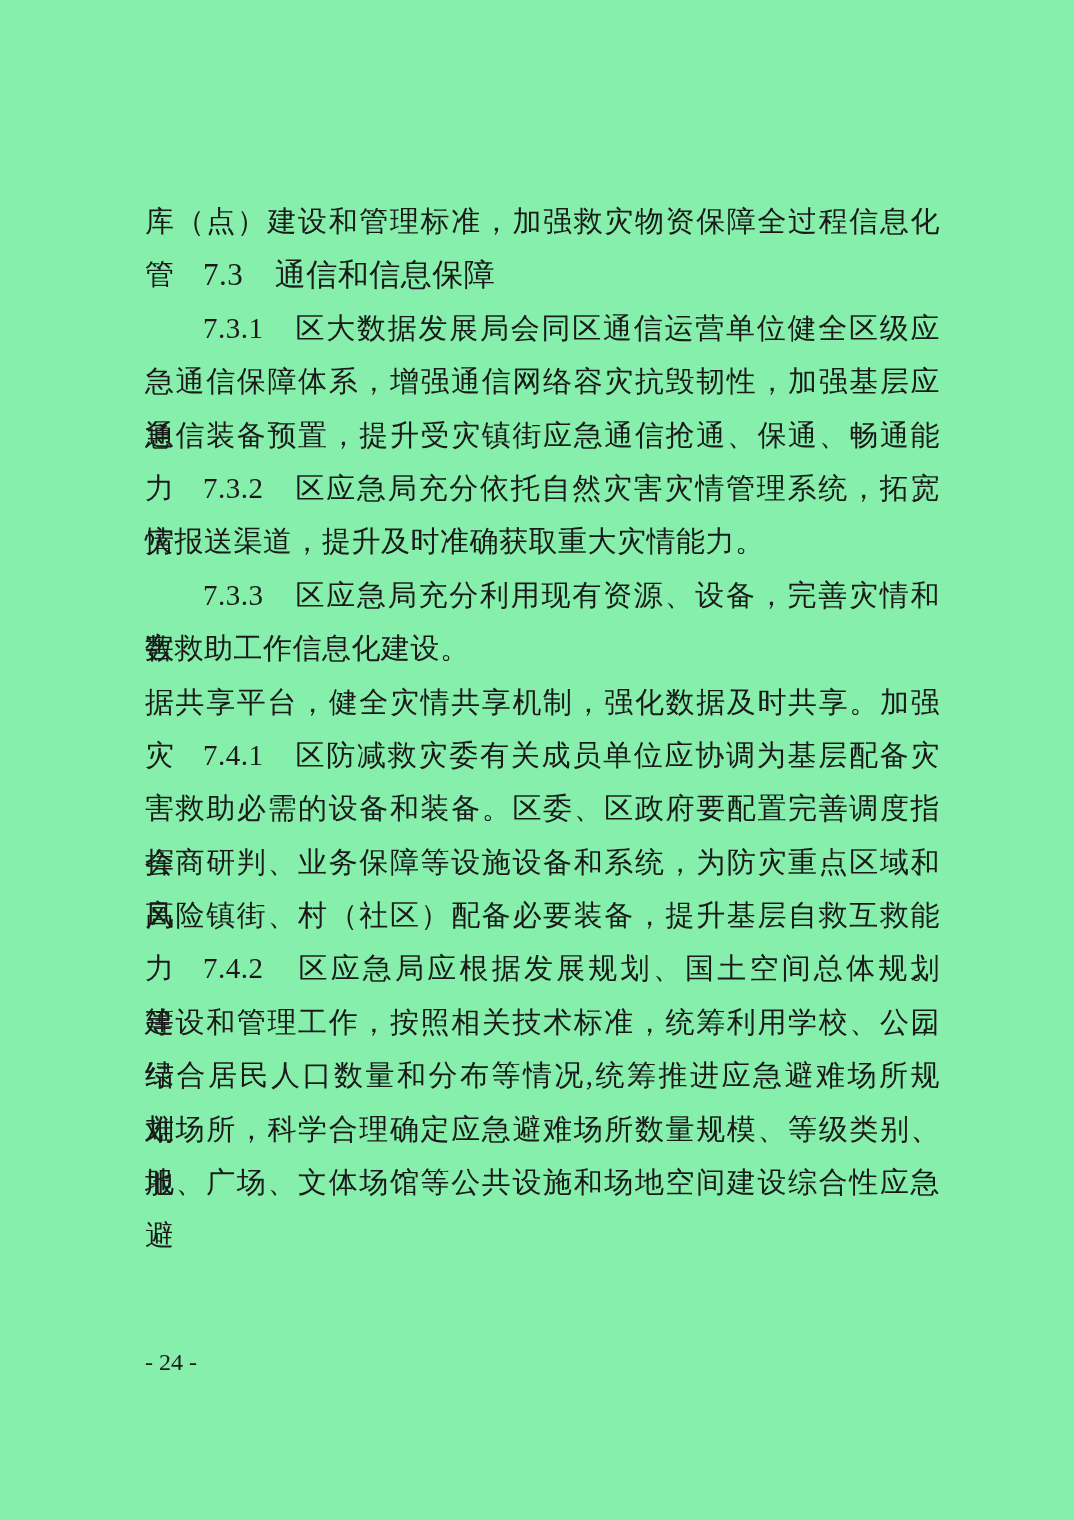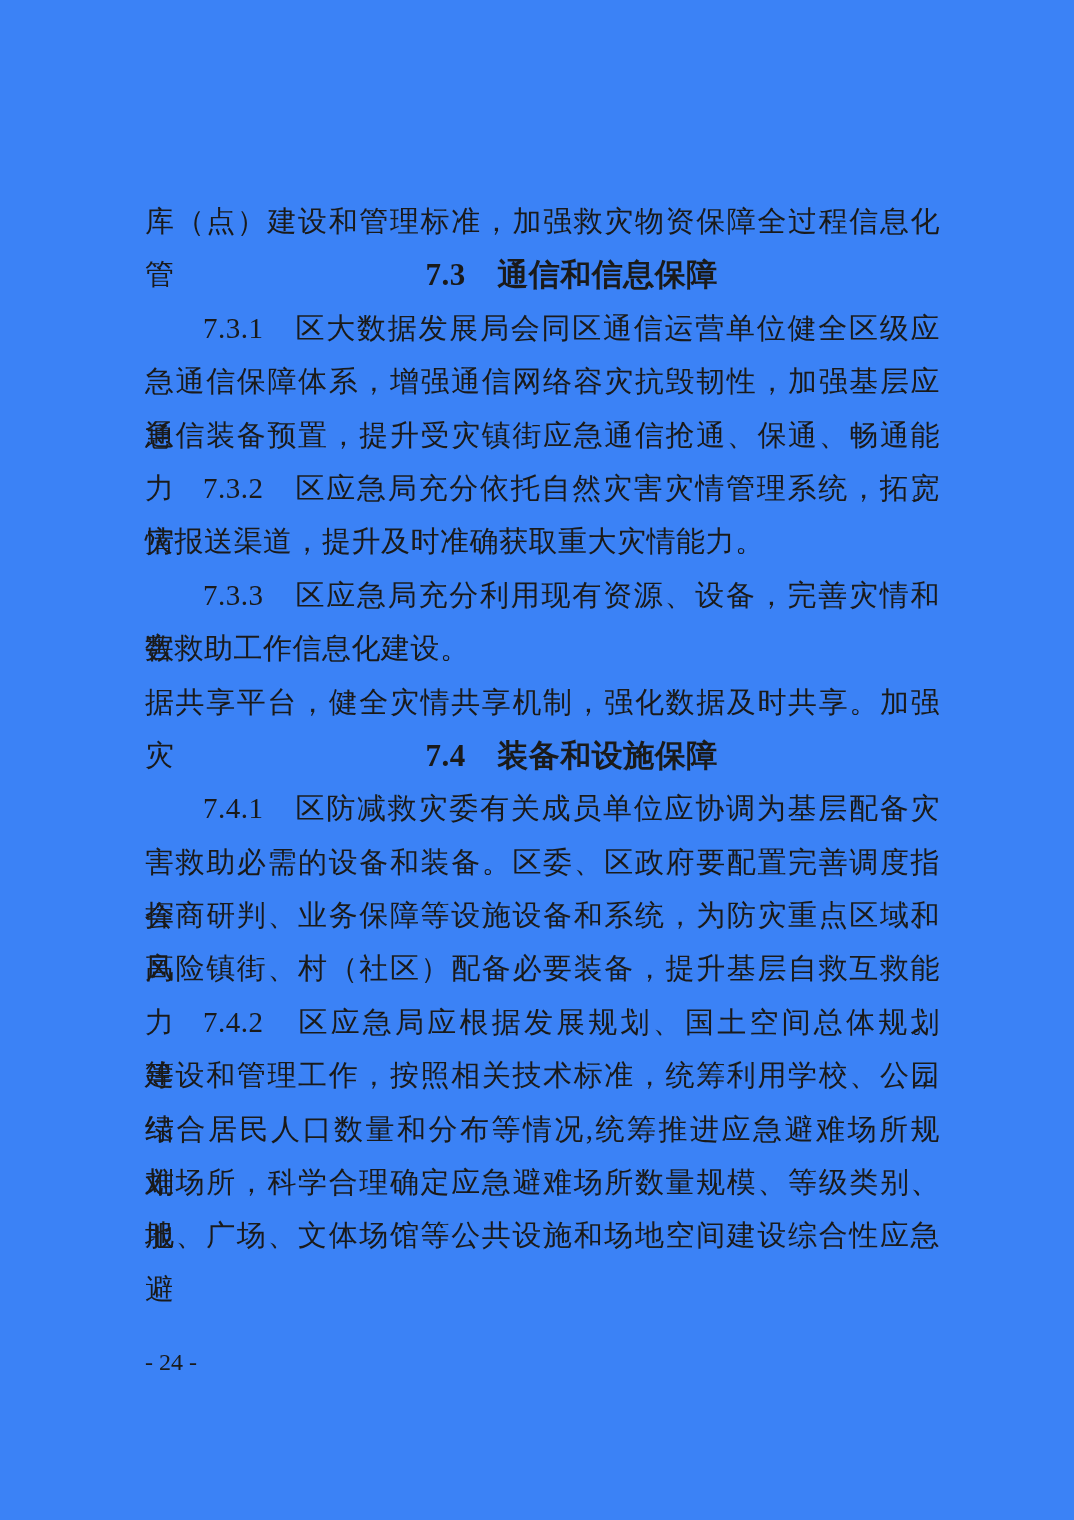--- a/index.html
+++ b/index.html
@@ -4,21 +4,21 @@
 <style>
   html, body {
     margin: 0;
     padding: 0;
     background: #ffffff;
   }
   .page {
     position: relative;
     width: 1074px;
     height: 1520px;
-    background: #3b82f6;
+    background: #86efac;
     overflow: hidden;
     font-family: "Liberation Serif", "DejaVu Serif", serif;
     color: #1a1a1a;
   }
   .text-block {
     position: absolute;
     left: 145px;
     top: 195px;
     width: 795px;
   }
@@ -32,23 +32,22 @@
   .line.fill {
     white-space: normal;
     text-align: justify;
     text-align-last: justify;
     text-justify: inter-character;
   }
   .line.indent {
     text-indent: 58px;
   }
   .line.heading {
-    font-weight: bold;
+    font-weight: normal;
     font-size: 31px;
-    text-align: center;
   }
   .footer {
     position: absolute;
     left: 145px;
     top: 1345px;
     font-size: 24px;
     line-height: 34px;
     color: #1a1a1a;
   }
 </style>
@@ -60,21 +59,20 @@
       <div class="line fill">库（点）建设和管理标准，加强救灾物资保障全过程信息化管</div>
       <div class="line heading indent">7.3　通信和信息保障</div>
       <div class="line indent fill">7.3.1　区大数据发展局会同区通信运营单位健全区级应</div>
       <div class="line fill">急通信保障体系，增强通信网络容灾抗毁韧性，加强基层应急</div>
       <div class="line fill">通信装备预置，提升受灾镇街应急通信抢通、保通、畅通能力。</div>
       <div class="line indent fill">7.3.2　区应急局充分依托自然灾害灾情管理系统，拓宽灾</div>
       <div class="line">情报送渠道，提升及时准确获取重大灾情能力。</div>
       <div class="line indent fill">7.3.3　区应急局充分利用现有资源、设备，完善灾情和数</div>
       <div class="line">害救助工作信息化建设。</div>
       <div class="line fill">据共享平台，健全灾情共享机制，强化数据及时共享。加强灾</div>
-      <div class="line heading indent">7.4　装备和设施保障</div>
       <div class="line indent fill">7.4.1　区防减救灾委有关成员单位应协调为基层配备灾</div>
       <div class="line fill">害救助必需的设备和装备。区委、区政府要配置完善调度指挥、</div>
       <div class="line fill">会商研判、业务保障等设施设备和系统，为防灾重点区域和高</div>
       <div class="line fill">风险镇街、村（社区）配备必要装备，提升基层自救互救能力。</div>
       <div class="line indent fill">7.4.2　区应急局应根据发展规划、国土空间总体规划等，</div>
       <div class="line fill">建设和管理工作，按照相关技术标准，统筹利用学校、公园绿</div>
       <div class="line fill">结合居民人口数量和分布等情况,统筹推进应急避难场所规划、</div>
       <div class="line fill">难场所，科学合理确定应急避难场所数量规模、等级类别、服</div>
       <div class="line fill">地、广场、文体场馆等公共设施和场地空间建设综合性应急避</div>
     </div>

